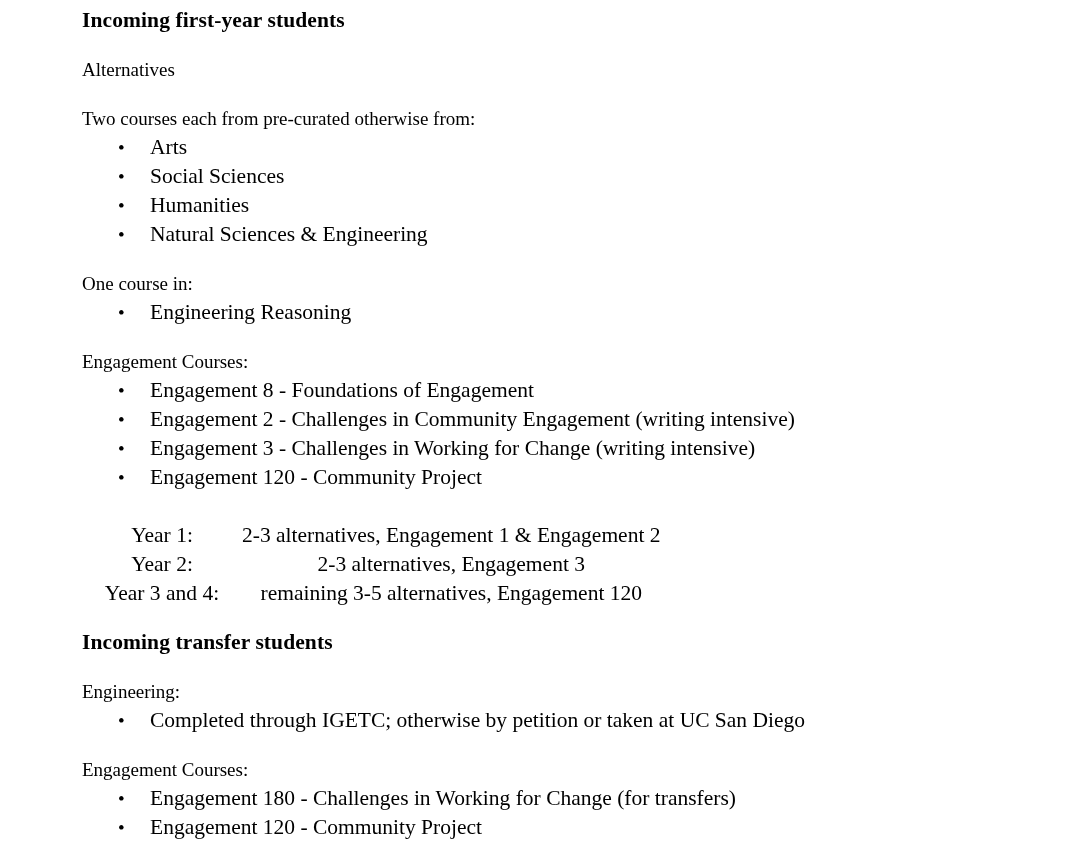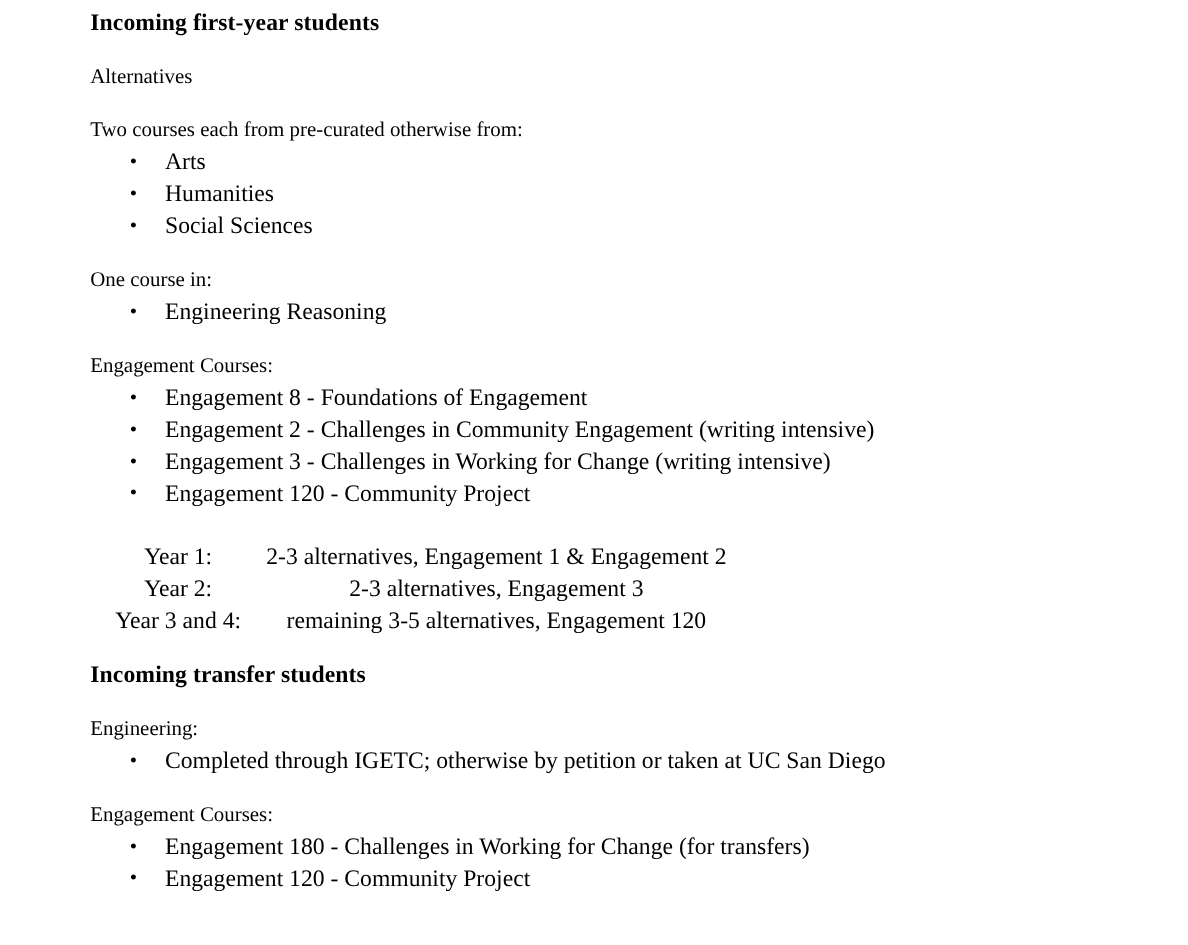--- a/index.html
+++ b/index.html
@@ -99,22 +99,23 @@
     <div class="gap-para"></div>
 
     <p class="para">Alternatives</p>
 
     <div class="gap-para"></div>
 
     <p class="para">Two courses each from pre-curated otherwise from:</p>
 
     <ul class="bullets">
       <li>Arts</li>
+      <li>Social Sciences</li>
       <li>Humanities</li>
-      <li>Social Sciences</li>
+      <li>Natural Sciences &amp; Engineering</li>
     </ul>
 
     <div class="gap-para"></div>
 
     <p class="para">One course in:</p>
 
     <ul class="bullets">
       <li>Engineering Reasoning</li>
     </ul>
 

